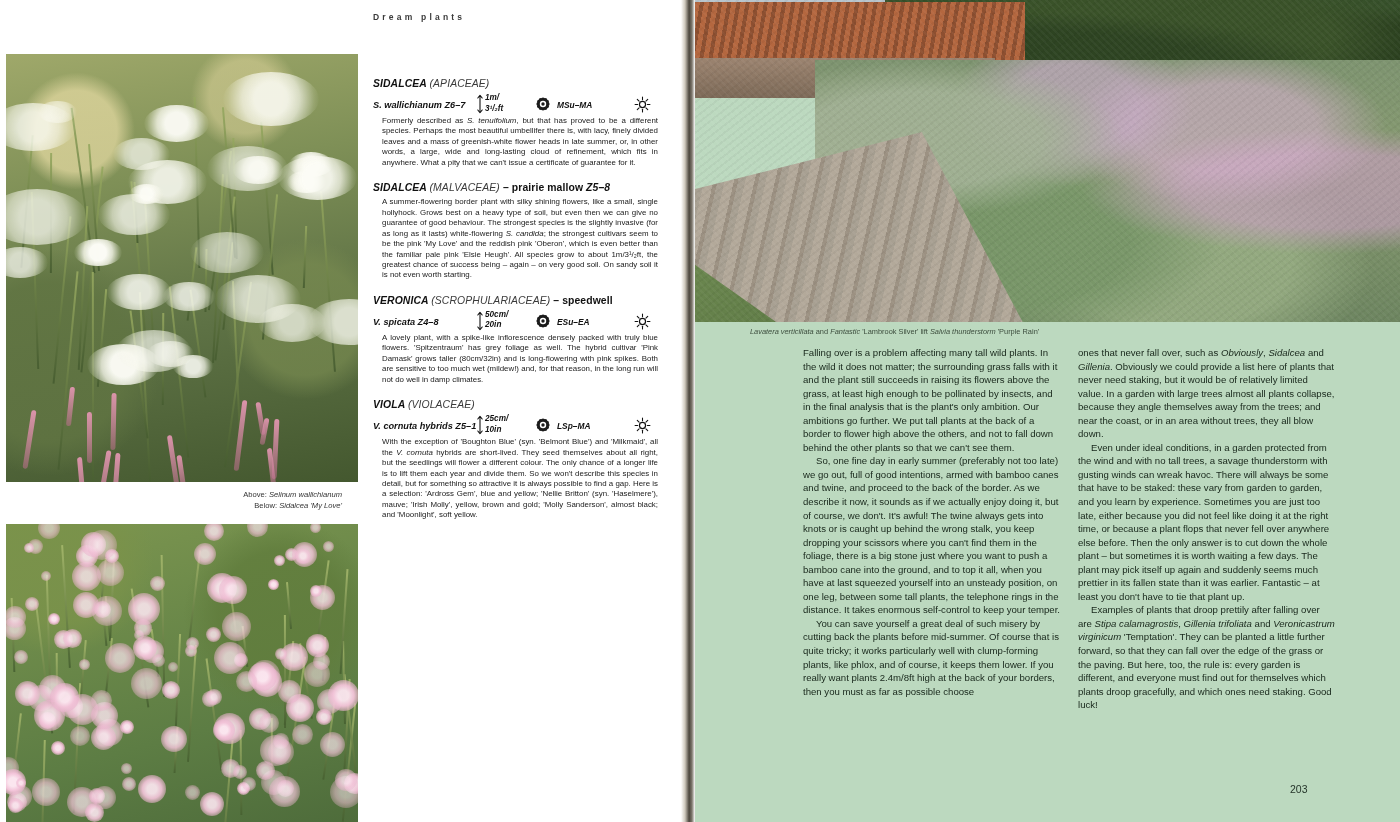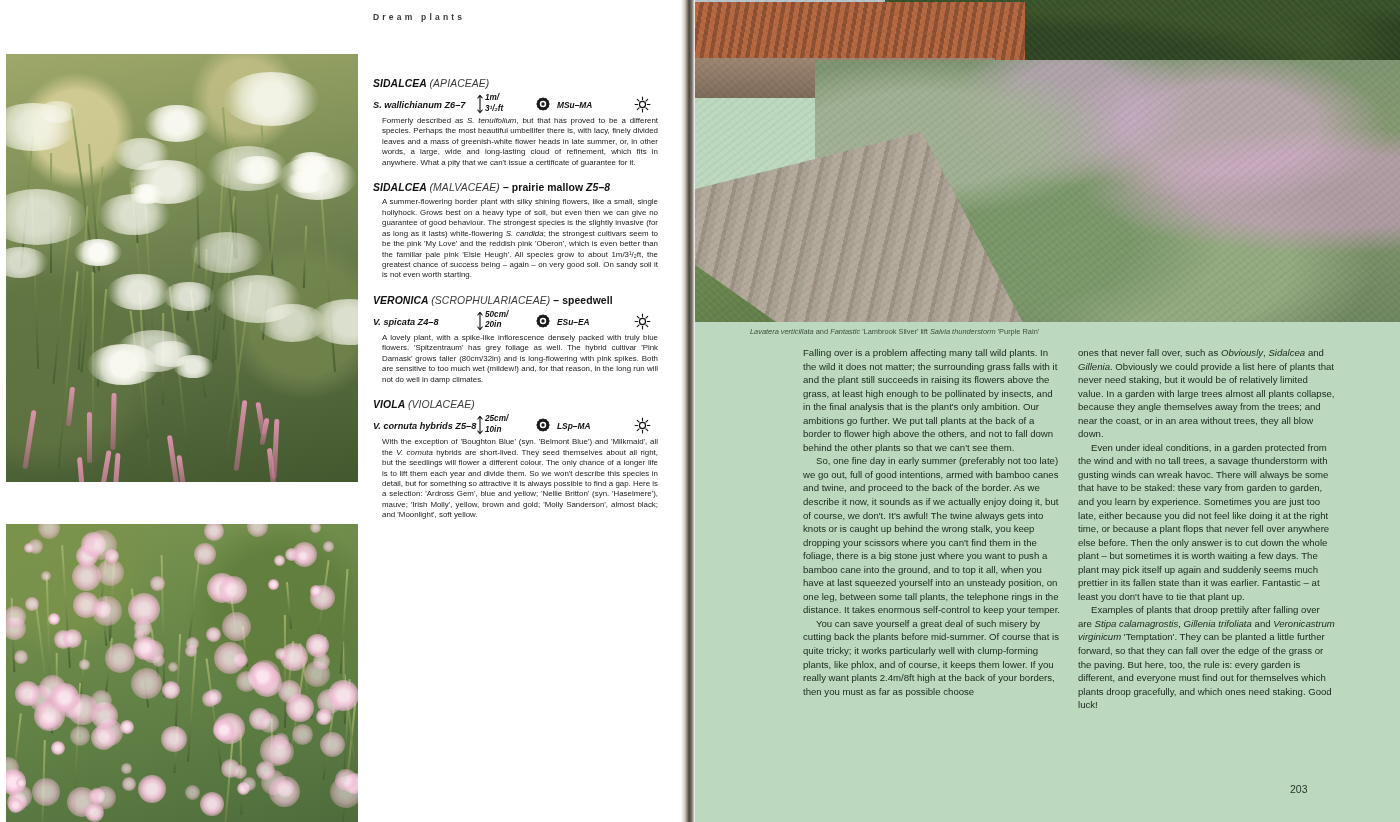--- a/index.html
+++ b/index.html
@@ -393,20 +393,24 @@
           <div class="pinkspike" style="left:21px;top:356px;height:59px;transform:rotate(8.9deg);"></div>
           <div class="pinkspike" style="left:62px;top:333px;height:39px;transform:rotate(6.2deg);"></div>
           <div class="pinkspike" style="left:165px;top:381px;height:56px;transform:rotate(-8.5deg);"></div>
           <div class="pinkspike" style="left:267px;top:365px;height:60px;transform:rotate(2.7deg);"></div>
           <div class="pinkspike" style="left:105px;top:339px;height:57px;transform:rotate(1.2deg);"></div>
           <div class="pinkspike" style="left:256px;top:364px;height:27px;transform:rotate(10.8deg);"></div>
           <div class="pinkspike" style="left:263px;top:394px;height:38px;transform:rotate(-6.7deg);"></div>
         </div>
     </div>
 
+    <div class="photo-caption">
+      <span>Above: </span><i>Selinum wallichianum</i><br>
+      <span>Below: </span><i>Sidalcea 'My Love'</i>
+    </div>
 
     <div class="photo" id="photo-sidalcea">
       <div class="bg"></div>
       <div id="sidalcea-elems">
           <div class="stalk" style="left:234px;top:206px;height:85px;transform:rotate(-0.5deg);"></div>
           <div class="stalk" style="left:340px;top:155px;height:92px;transform:rotate(3.3deg);"></div>
           <div class="stalk" style="left:185px;top:121px;height:117px;transform:rotate(3.9deg);"></div>
           <div class="stalk" style="left:101px;top:72px;height:45px;transform:rotate(-6.1deg);"></div>
           <div class="stalk" style="left:299px;top:119px;height:76px;transform:rotate(-8.9deg);"></div>
           <div class="stalk" style="left:36px;top:216px;height:128px;transform:rotate(1.6deg);"></div>
@@ -650,21 +654,21 @@
                 <line x1="7.2" y1="7.2" x2="4.6" y2="4.6" stroke="#111" stroke-width="1.5" stroke-linecap="round"></line>
                 <line x1="12.0" y1="5.2" x2="12.0" y2="1.5" stroke="#111" stroke-width="1.5" stroke-linecap="round"></line>
                 <line x1="16.8" y1="7.2" x2="19.4" y2="4.6" stroke="#111" stroke-width="1.5" stroke-linecap="round"></line>
               </svg></span>
           </div>
           <p class="body-par">A lovely plant, with a spike-like inflorescence densely packed with truly blue flowers. 'Spitzentraum' has grey foliage as well. The hybrid cultivar 'Pink Damask' grows taller (80cm/32in) and is long-flowering with pink spikes. Both are sensitive to too much wet (mildew!) and, for that reason, in the long run will not do well in damp climates.</p>
         </div>
         <div>
           <div class="genus"><span>VIOLA</span> <span class="fam">(VIOLACEAE)</span></div>
           <div class="specline">
-            <span class="spec-name">V. cornuta hybrids  Z5–8</span>
+            <span class="spec-name">V. cornuta hybrids  Z5–1</span>
             <span class="arrow-ico"><svg viewBox="0 0 8 20" width="8" height="20">
                 <line x1="4" y1="2" x2="4" y2="18" stroke="#111" stroke-width="1.1"></line>
                 <polyline points="1.8,4 4,1.4 6.2,4" fill="none" stroke="#111" stroke-width="1.1" stroke-linecap="round" stroke-linejoin="round"></polyline>
                 <polyline points="1.8,16 4,18.6 6.2,16" fill="none" stroke="#111" stroke-width="1.1" stroke-linecap="round" stroke-linejoin="round"></polyline>
               </svg></span>
             <span class="spec-height">25cm/<br>10in</span>
             <span class="flower-ico"><svg viewBox="0 0 14 14" width="14" height="14">
                 <circle cx="11.50" cy="7.00" r="2.1" fill="#1b1b1b"></circle>
                 <circle cx="10.90" cy="9.25" r="2.1" fill="#1b1b1b"></circle>
                 <circle cx="9.25" cy="10.90" r="2.1" fill="#1b1b1b"></circle>

